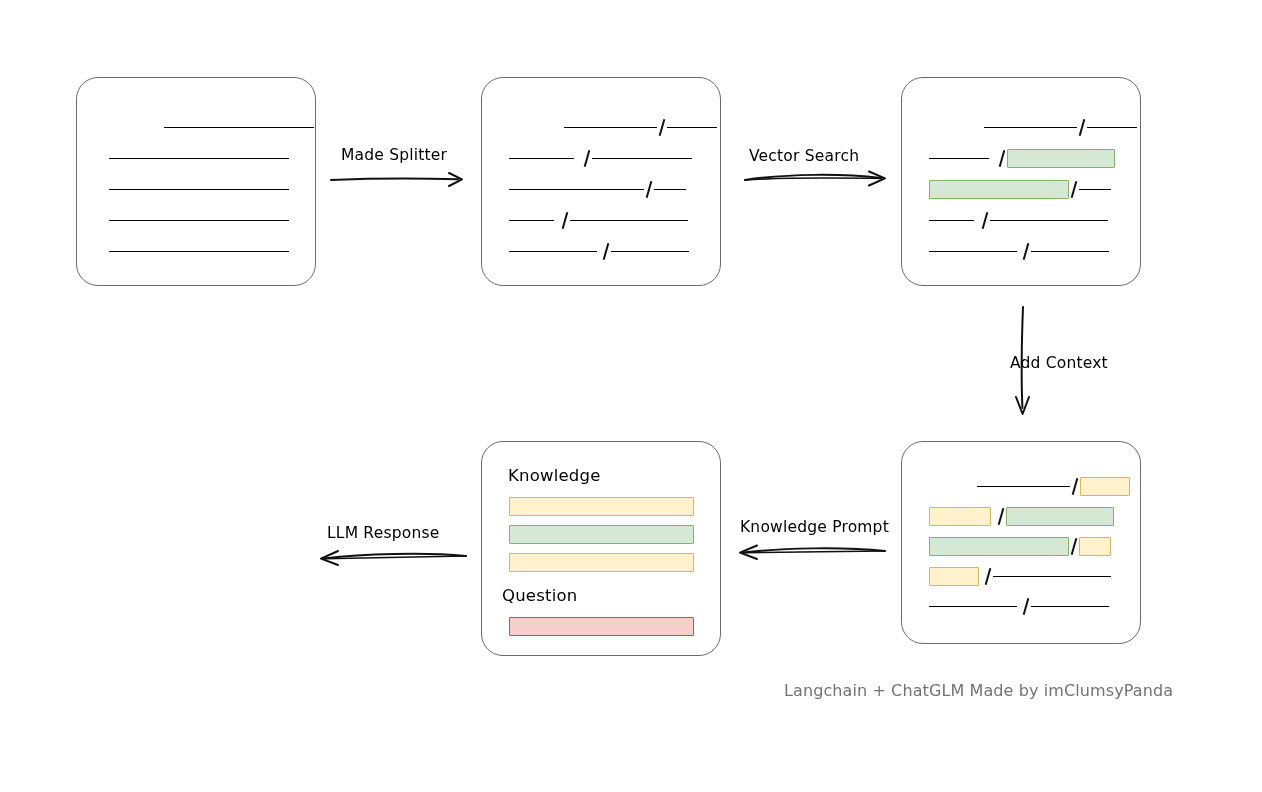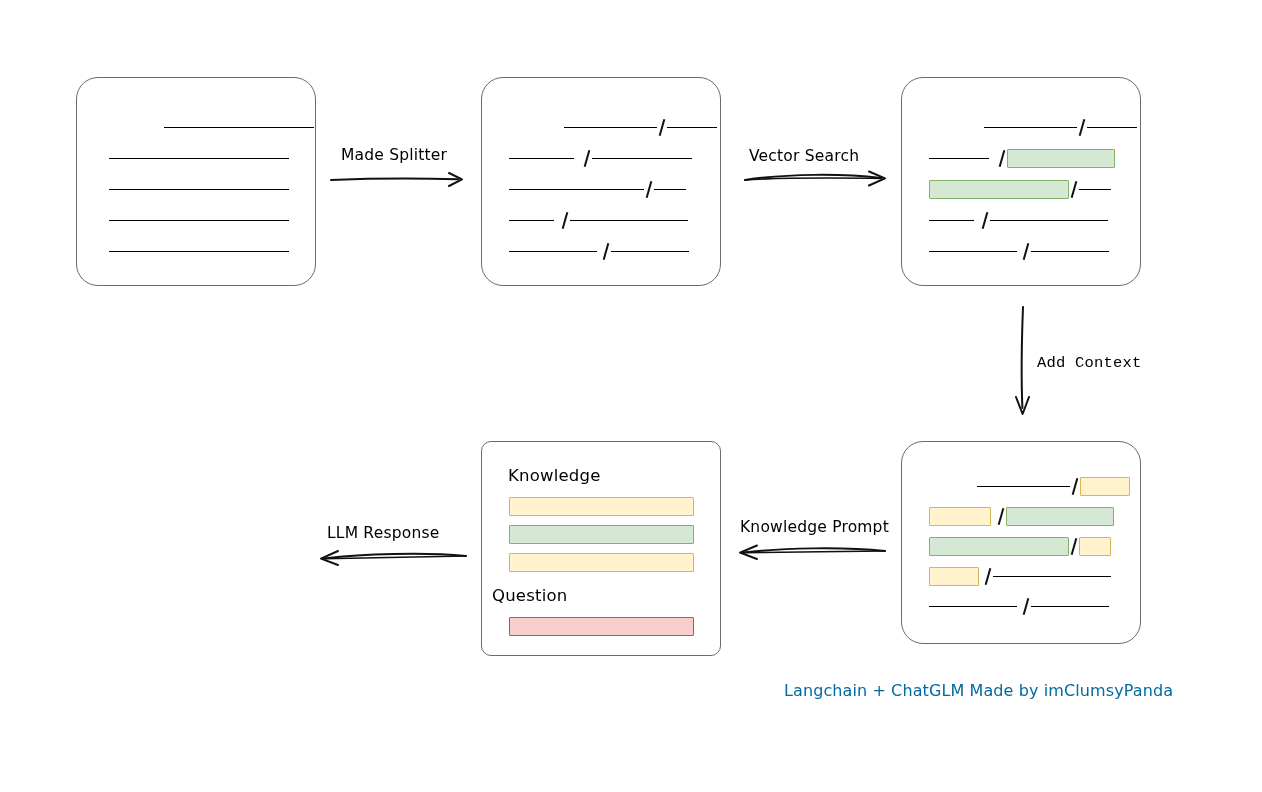--- a/index.html
+++ b/index.html
@@ -97,21 +97,21 @@
     color: #000;
     white-space: nowrap;
     letter-spacing: 0.2px;
   }
 
   
   .footer-note {
     position: absolute;
     font-family: "DejaVu Sans", sans-serif;
     font-size: 16px;
-    color: #0369a1;
+    color: #737373;
     white-space: nowrap;
     letter-spacing: 0.1px;
   }
 </style>
 </head>
 <body>
 
 <div id="canvas">
 
   <div class="doc-box" style="left:76px; top:77px; width:240px; height:209px;">
@@ -213,21 +213,21 @@
           <span class="slash"></span>
           <span class="seg" style="width: 78px;"></span>
         </div>
       </div>
   </div>
 
   <svg class="arrow-svg" style="left:1009px; top:305px;" width="28" height="115" viewBox="0 0 28 115">
     <path d="M14,2 C12.6,38 12.2,75 13.4,103" stroke="#111" stroke-width="2" fill="none" stroke-linecap="round"></path>
     <path d="M7,92 L13.6,109 L20,92" stroke="#111" stroke-width="2" fill="none" stroke-linejoin="round" stroke-linecap="round"></path>
   </svg>
-  <div class="arrow-label" style="left:1037px; top:354px;font-family:Liberation Mono, monospace;">Add Context</div>
+  <div class="arrow-label" style="left:1010px; top:354px;">Add Context</div>
 
   <div class="doc-box" style="left:901px; top:441px; width:240px; height:203px;">
     <div class="lines-host">
         <div class="line-row" style="top: 33px; padding-left: 27px;">
           <span class="gap" style="width: 48px;"></span>
           <span class="seg" style="width: 93px;"></span>
           <span class="slash"></span>
           <span class="chip yellow" style="width: 50px;"></span>
         </div>
         <div class="line-row" style="top: 63px; padding-left: 27px;">
@@ -256,34 +256,34 @@
       </div>
   </div>
 
   <div class="arrow-label" style="left:740px; top:518px;">Knowledge Prompt</div>
   <svg class="arrow-svg" style="left:737px; top:540px;" width="150" height="26" viewBox="0 0 150 26">
     <path d="M148,11 C105,6.5 45,8 6,12.5" stroke="#111" stroke-width="2" fill="none" stroke-linecap="round"></path>
     <path d="M148,11 C105,11.5 45,12 6,12.8" stroke="#111" stroke-width="1.5" fill="none" stroke-linecap="round"></path>
     <path d="M20,5.5 L3,12.6 L20,19" stroke="#111" stroke-width="2" fill="none" stroke-linejoin="round" stroke-linecap="round"></path>
   </svg>
 
-  <div class="doc-box" style="left:481px; top:441px; width:240px; height:215px;border-radius:10px;">
+  <div class="doc-box" style="left:481px; top:441px; width:240px; height:215px;">
     <div class="box-label" style="left:26px; top:24px;">Knowledge</div>
     <div class="chips-host">
         <div class="line-row" style="top: 53px; padding-left: 27px;">
           <span class="chip yellow" style="width: 185px;"></span>
         </div>
         <div class="line-row" style="top: 81px; padding-left: 27px;">
           <span class="chip green" style="width: 185px;"></span>
         </div>
         <div class="line-row" style="top: 109px; padding-left: 27px;">
           <span class="chip yellow" style="width: 185px;"></span>
         </div>
       </div>
-    <div class="box-label" style="left:10px; top:144px;">Question</div>
+    <div class="box-label" style="left:20px; top:144px;">Question</div>
     <div class="chips-host">
         <div class="line-row" style="top: 173px; padding-left: 27px;">
           <span class="chip red" style="width: 185px;"></span>
         </div>
       </div>
   </div>
 
   <div class="arrow-label" style="left:327px; top:524px;">LLM Response</div>
   <svg class="arrow-svg" style="left:318px; top:546px;" width="150" height="26" viewBox="0 0 150 26">
     <path d="M148,10 C105,6 45,8 6,12.5" stroke="#111" stroke-width="2" fill="none" stroke-linecap="round"></path>

